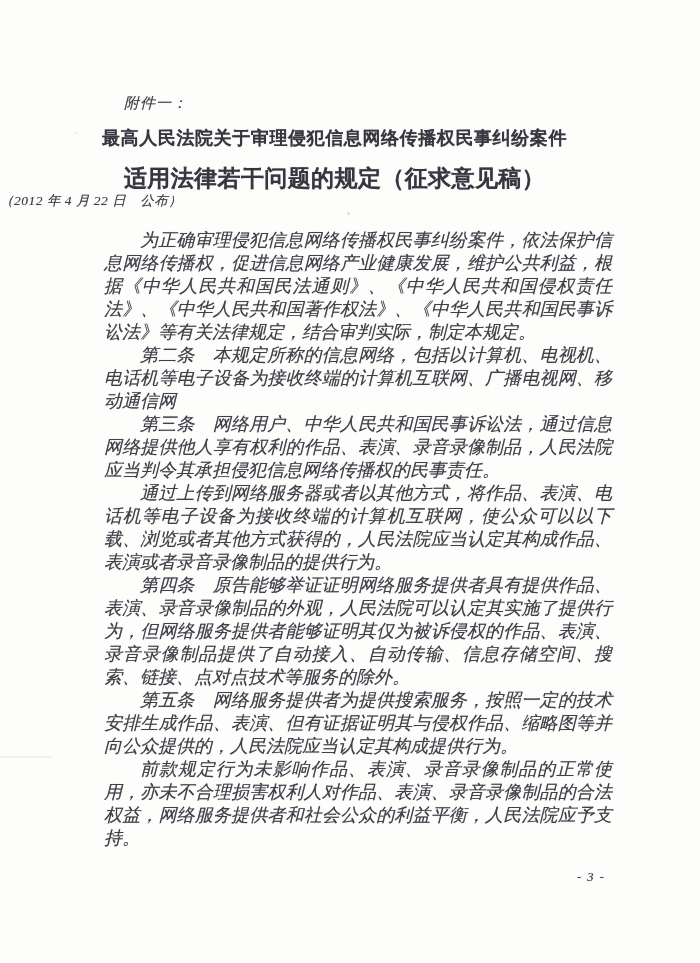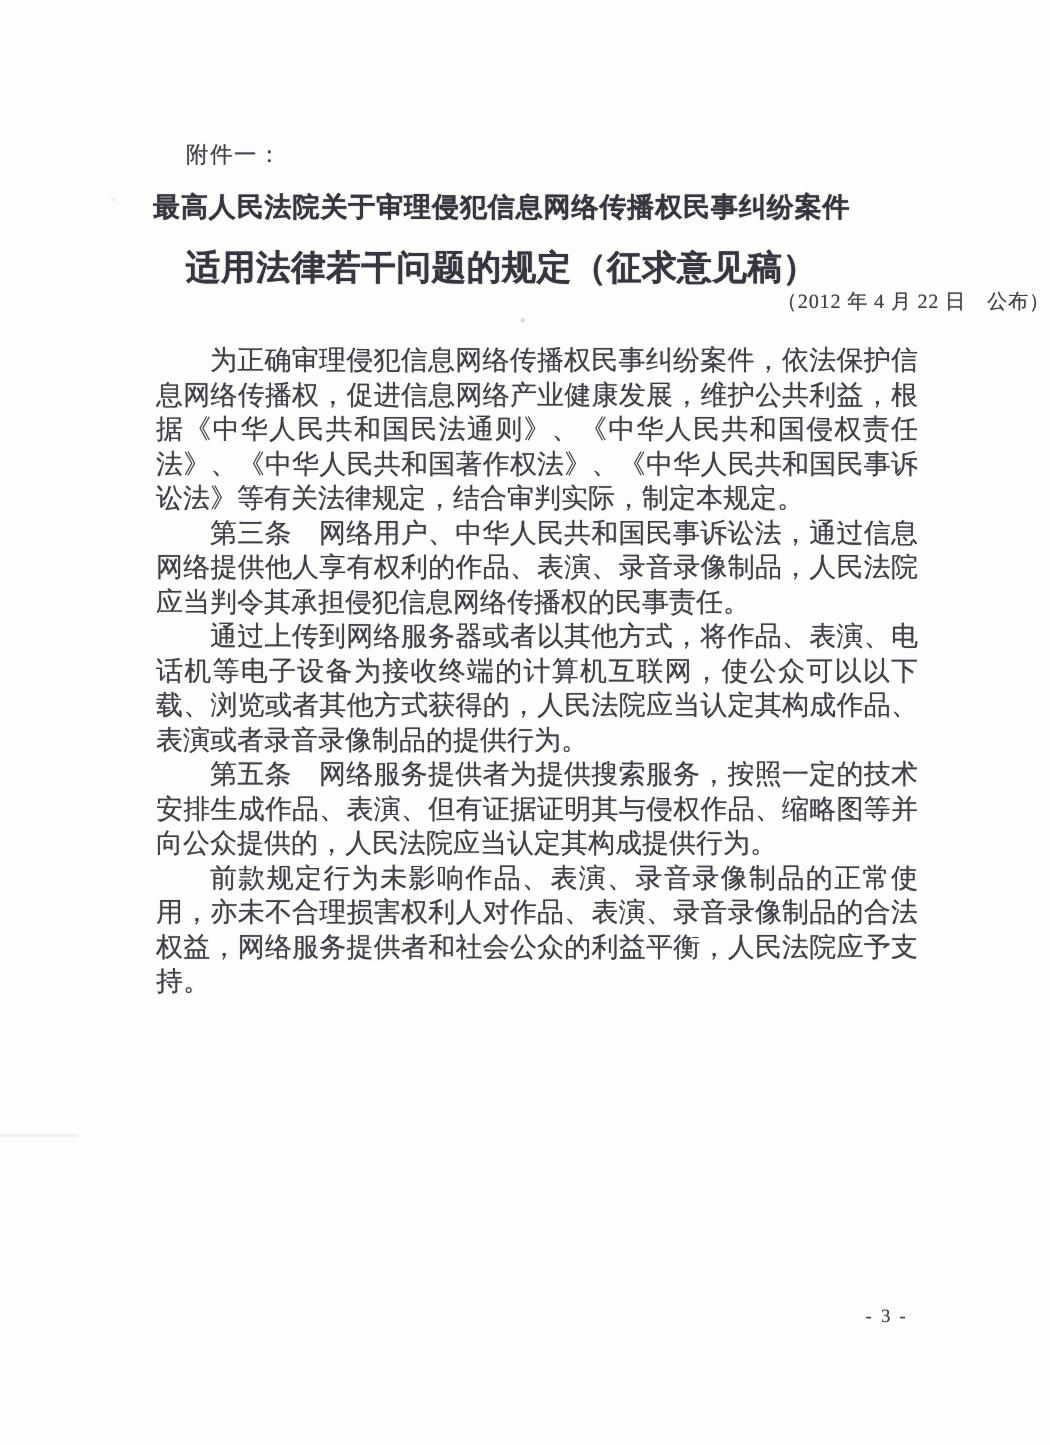--- a/index.html
+++ b/index.html
@@ -11,20 +11,21 @@
     position: relative;
     width: 700px;
     height: 963px;
     background: #fdfdfc;
     overflow: hidden;
     font-family: "Liberation Serif", "DejaVu Serif", serif;
   }
   .ink {
     color: #3f4048;
     text-shadow: 0 0 0.7px rgba(63, 64, 72, 0.55);
+    font-style: italic;
   }
   .attachment-label {
     position: absolute;
     left: 124px;
     top: 94px;
     font-size: 15px;
     letter-spacing: 1px;
     white-space: nowrap;
   }
   .title-line {
@@ -45,21 +46,21 @@
   .title-line.second {
     top: 163px;
     font-size: 23px;
     letter-spacing: 0.4px;
   }
   .date-line {
     position: absolute;
     left: 0;
     top: 192px;
     width: 700px;
-    text-align: right;
+    text-align: left;
     font-size: 13.5px;
     letter-spacing: 0.5px;
   }
   .doc-body {
     position: absolute;
     left: 104px;
     top: 229px;
     width: 508px;
     font-size: 18px;
     line-height: 23px;
@@ -113,22 +114,24 @@
 
   <div class="title-line first">最高人民法院关于审理侵犯信息网络传播权民事纠纷案件</div>
 
   <div class="title-line second">适用法律若干问题的规定（征求意见稿）</div>
 
   <div class="date-line ink">（2012 年 4 月 22 日　公布）</div>
 
   <div class="doc-body ink">
 
   <p>为正确审理侵犯信息网络传播权民事纠纷案件，依法保护信息网络传播权，促进信息网络产业健康发展，维护公共利益，根据《中华人民共和国民法通则》、《中华人民共和国侵权责任法》、《中华人民共和国著作权法》、《中华人民共和国民事诉讼法》等有关法律规定，结合审判实际，制定本规定。</p>
+      <p>第二条　本规定所称的信息网络，包括以计算机、电视机、电话机等电子设备为接收终端的计算机互联网、广播电视网、移动通信网</p>
       <p>第三条　网络用户、中华人民共和国民事诉讼法，通过信息网络提供他人享有权利的作品、表演、录音录像制品，人民法院应当判令其承担侵犯信息网络传播权的民事责任。</p>
       <p>通过上传到网络服务器或者以其他方式，将作品、表演、电话机等电子设备为接收终端的计算机互联网，使公众可以以下载、浏览或者其他方式获得的，人民法院应当认定其构成作品、表演或者录音录像制品的提供行为。</p>
+      <p>第四条　原告能够举证证明网络服务提供者具有提供作品、表演、录音录像制品的外观，人民法院可以认定其实施了提供行为，但网络服务提供者能够证明其仅为被诉侵权的作品、表演、录音录像制品提供了自动接入、自动传输、信息存储空间、搜索、链接、点对点技术等服务的除外。</p>
       <p>第五条　网络服务提供者为提供搜索服务，按照一定的技术安排生成作品、表演、但有证据证明其与侵权作品、缩略图等并向公众提供的，人民法院应当认定其构成提供行为。</p>
       <p>前款规定行为未影响作品、表演、录音录像制品的正常使用，亦未不合理损害权利人对作品、表演、录音录像制品的合法权益，网络服务提供者和社会公众的利益平衡，人民法院应予支持。</p>
     </div>
 
   <div class="page-number ink">- 3 -</div>
 
   <div class="scan-line-artifact"></div>
   <div class="scan-speck-1"></div>
   <div class="scan-speck-2"></div>
 

